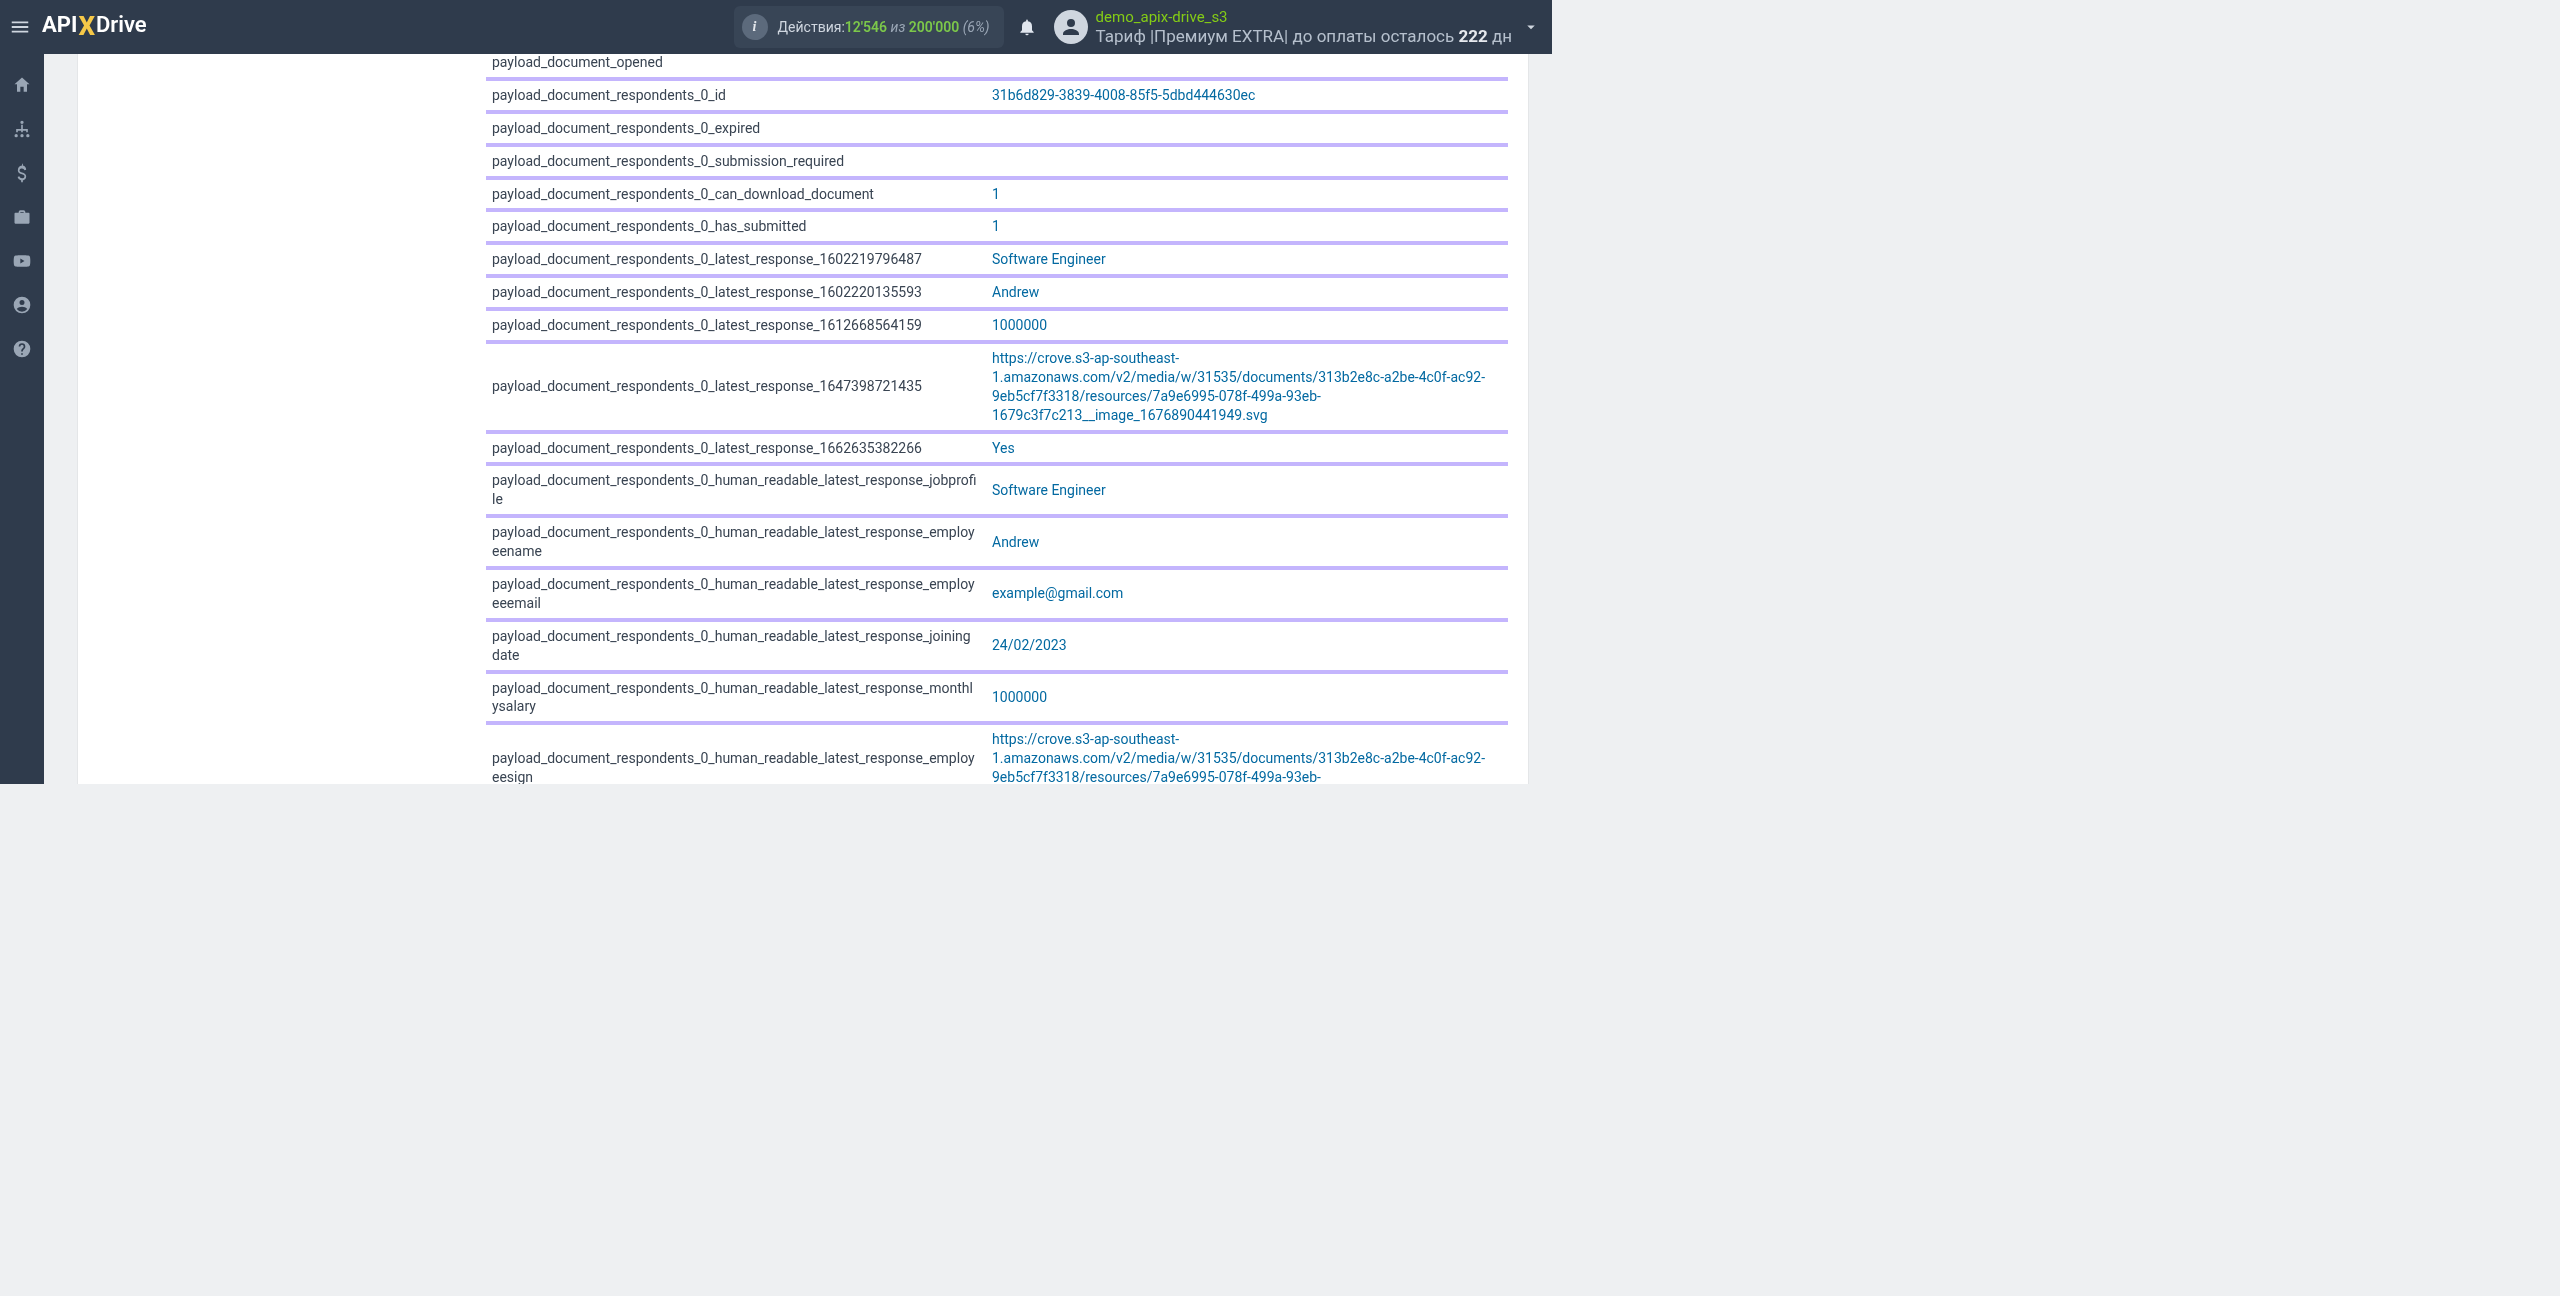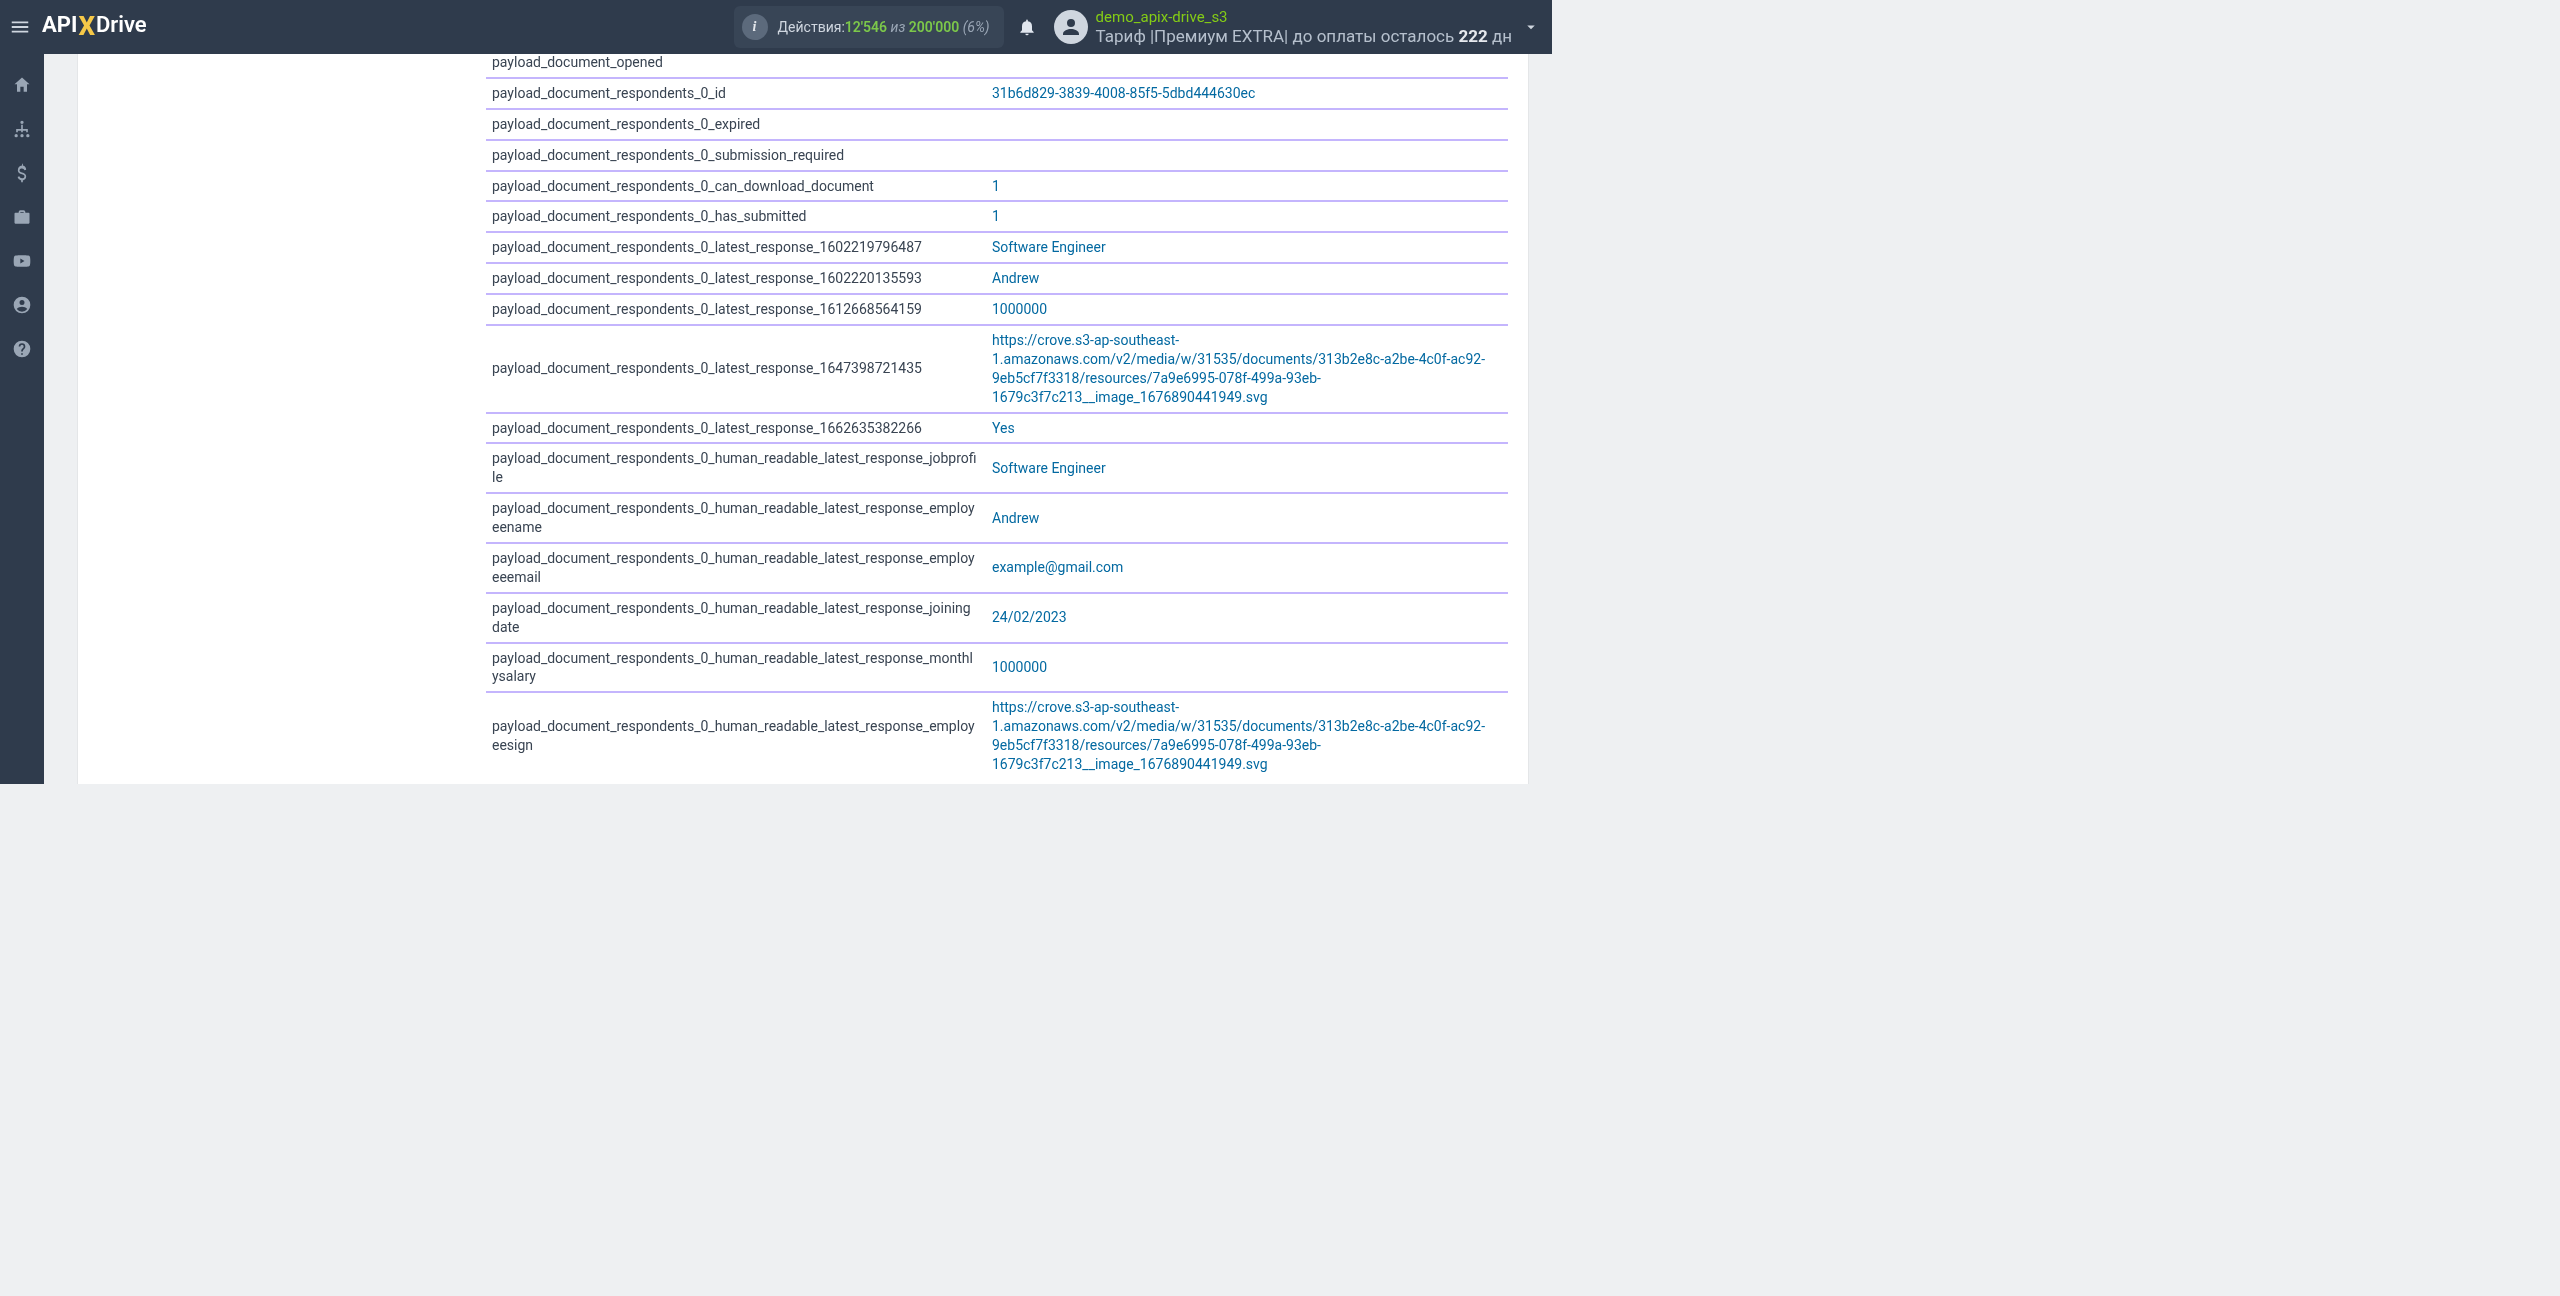--- a/index.html
+++ b/index.html
@@ -103,21 +103,21 @@
   }
   .doc-area {
     position:absolute; left: 408px; right: 20px; top: 0; bottom: 0;
     overflow: hidden;
   }
   table.kv {
     width: 100%; border-collapse: collapse; table-layout: fixed;
     font-size: 14px;
   }
   table.kv td {
-    border-top: 2px solid #c4b5fd;
+    border-top: 4px solid #c4b5fd;
     padding: 5px 8px 5px 6px;
     vertical-align: middle;
     word-break: break-word;
     line-height: 1.35;
   }
   table.kv td.key { color: #394452; width: 500px; }
   table.kv td.val { color: #0369a1; }
   table.kv tr:first-child td { border-top: none; }
   table.kv tr:last-child td { padding-bottom: 10px; }
 </style>

